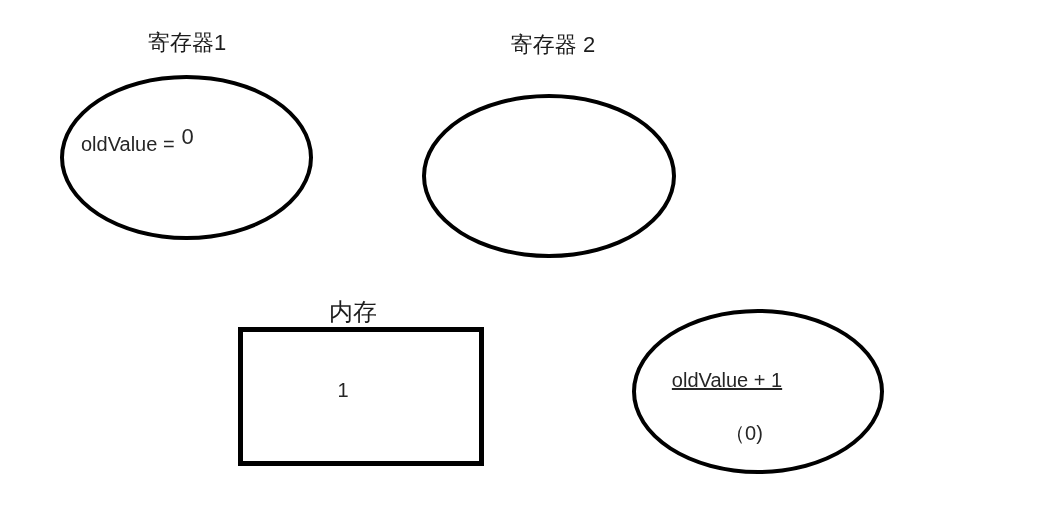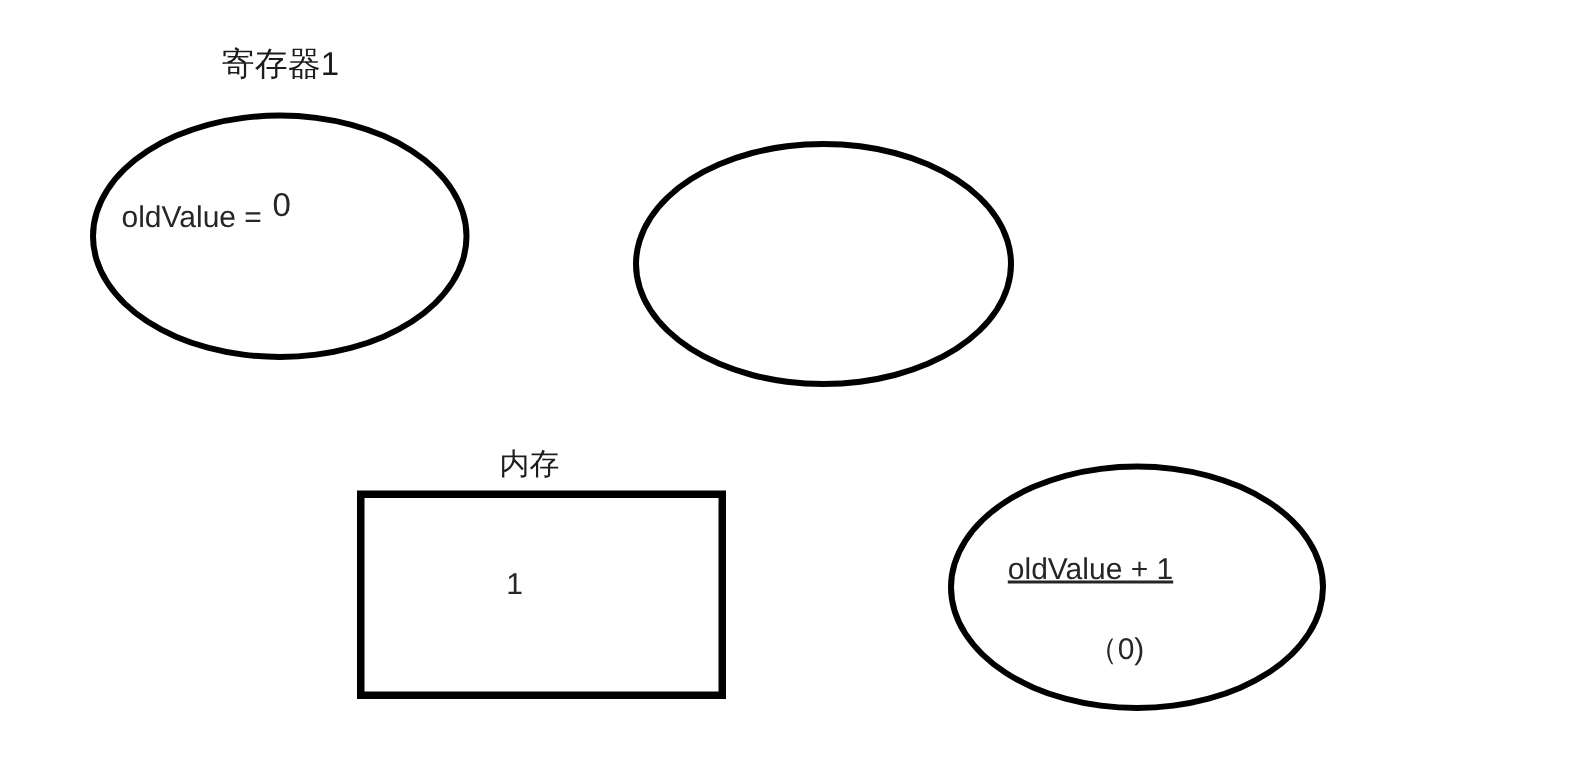--- a/index.html
+++ b/index.html
@@ -50,23 +50,24 @@
 </style>
 </head>
 <body>
 
 <div class="canvas">
 
   <div class="label center" style="left:187px; top:30px;">寄存器1</div>
   <div class="ellipse" style="left:60px; top:75px; width:253px; height:165px;"></div>
   <div class="val" style="left:81px; top:131px;"><span>oldValue =</span><span class="sup">0</span></div>
 
+  <div class="label center" style="left:553px; top:32px;">寄存器 2</div>
   <div class="ellipse" style="left:422px; top:94px; width:254px; height:164px;"></div>
 
-  <div class="label center" style="left:353px; top:298px; font-size:20px;">内存</div>
+  <div class="label center" style="left:353px; top:298px; font-size:24px;">内存</div>
   <div class="rect" style="left:238px; top:327px; width:246px; height:139px;"></div>
   <div class="val center" style="left:343px; top:378px;">1</div>
 
   <div class="ellipse" style="left:632px; top:309px; width:252px; height:165px;"></div>
   <div class="val center" style="left:727px; top:368px;text-decoration:underline;">oldValue + 1</div>
   <div class="val center" style="left:744px; top:421px;">（0)</div>
 
 </div>
 
 </body></html>

